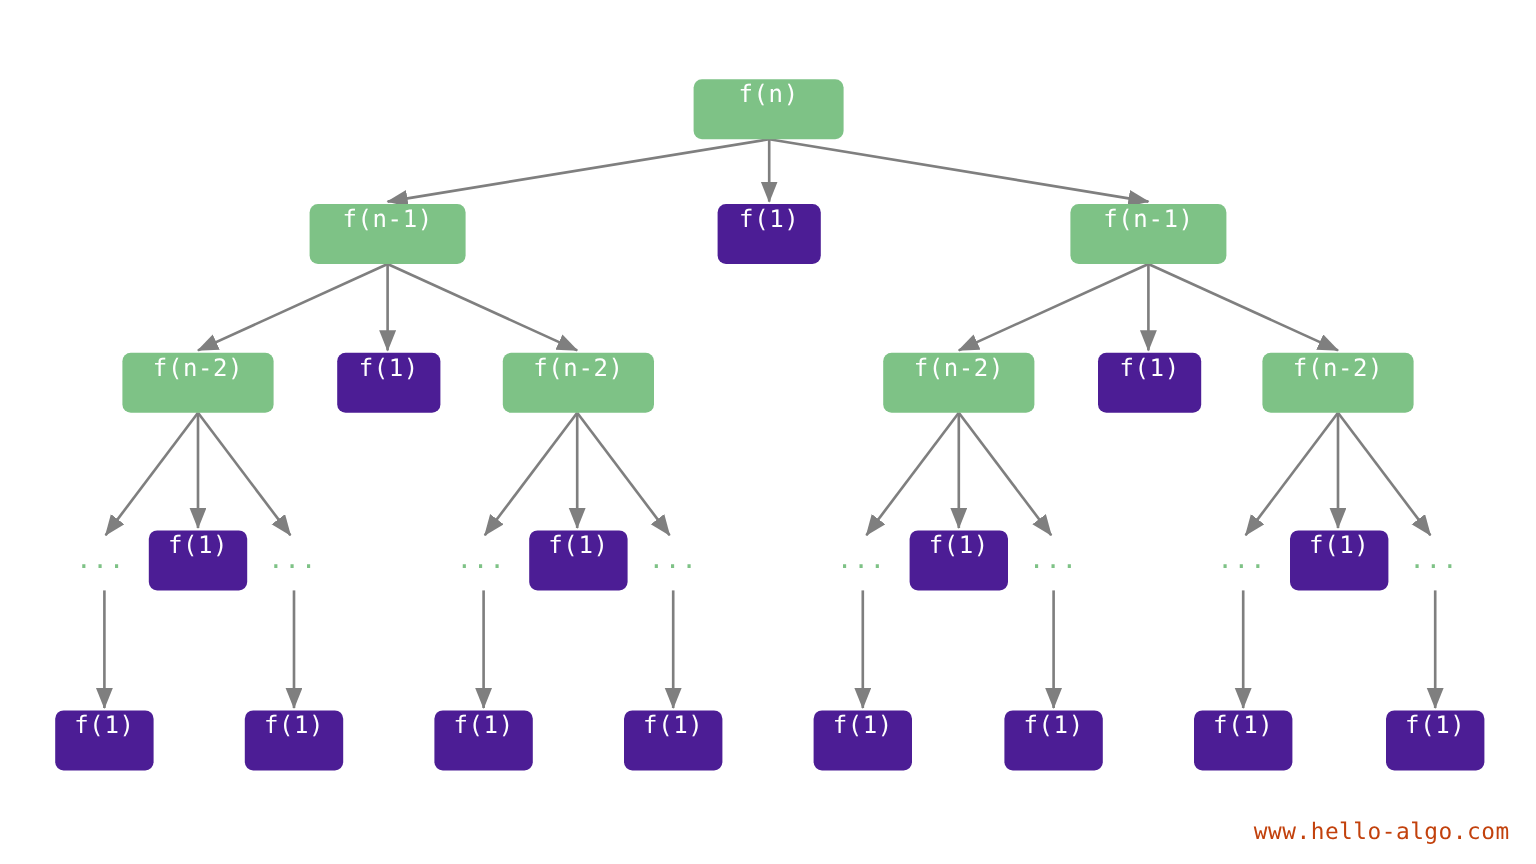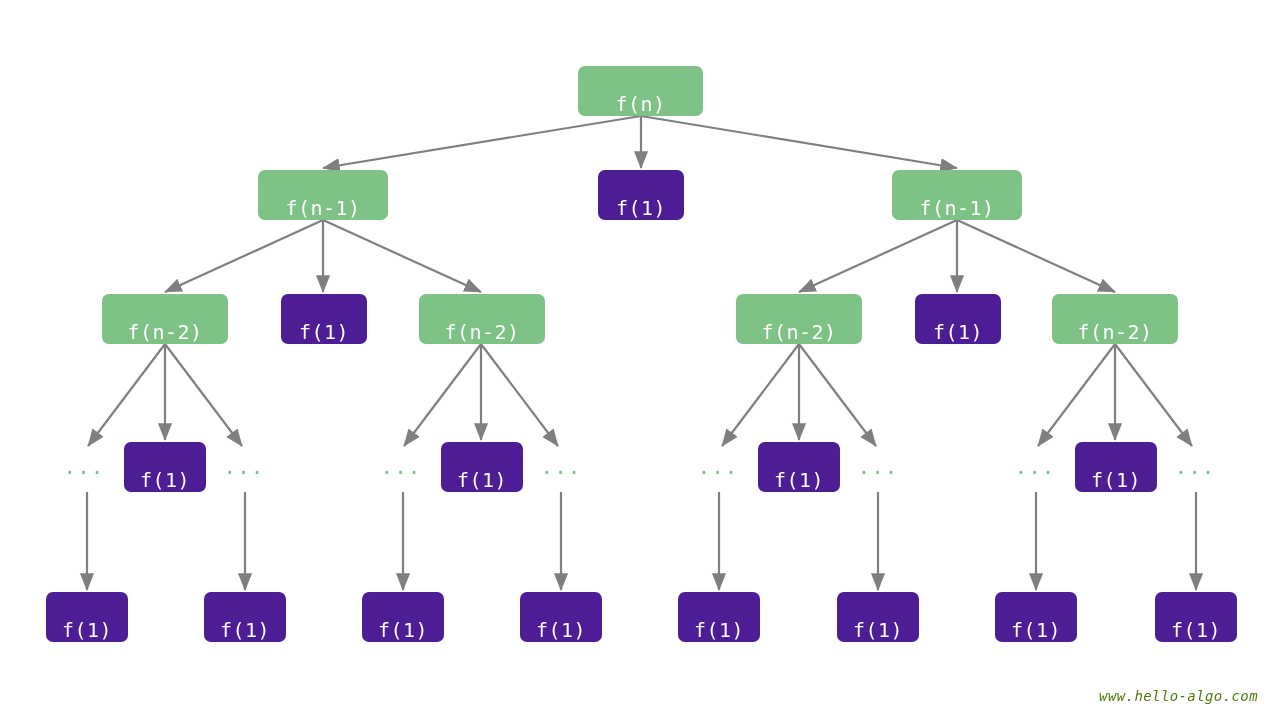--- a/index.html
+++ b/index.html
@@ -19,21 +19,21 @@
     position: absolute;
     left: 0;
     top: 0;
     width: 1280px;
     height: 720px;
     pointer-events: none;
   }
   .node {
     position: absolute;
     display: flex;
-    align-items: flex-end;
+    align-items: flex-start;
     justify-content: center;
     border-radius: 7px;
     color: #ffffff;
     font-family: "DejaVu Sans Mono", "Liberation Mono", monospace;
     font-size: 20px;
     letter-spacing: 0.5px;
     box-sizing: border-box;
     white-space: nowrap;
     user-select: none;
   }
@@ -47,26 +47,25 @@
     font-size: 21px;
     letter-spacing: 1px;
     line-height: 1;
     transform: translate(-50%, -50%);
     user-select: none;
   }
   #watermark {
     position: absolute;
     right: 22px;
     bottom: 16px;
-    color: #4d7c0f;
+    color: #c2410c;
     font-family: "DejaVu Sans Mono", "Liberation Mono", monospace;
-    font-size: 14px;
+    font-size: 19px;
     letter-spacing: 0.4px;
     user-select: none;
-    font-style: italic;
   }
 </style>
 </head>
 <body>
 
 <div id="canvas">
 
   <svg id="edges" viewBox="0 0 1280 720" xmlns="http://www.w3.org/2000/svg">
     <defs>
       <marker id="arrowhead" markerWidth="9" markerHeight="9" refX="7.6" refY="3.2" orient="auto" markerUnits="strokeWidth">

